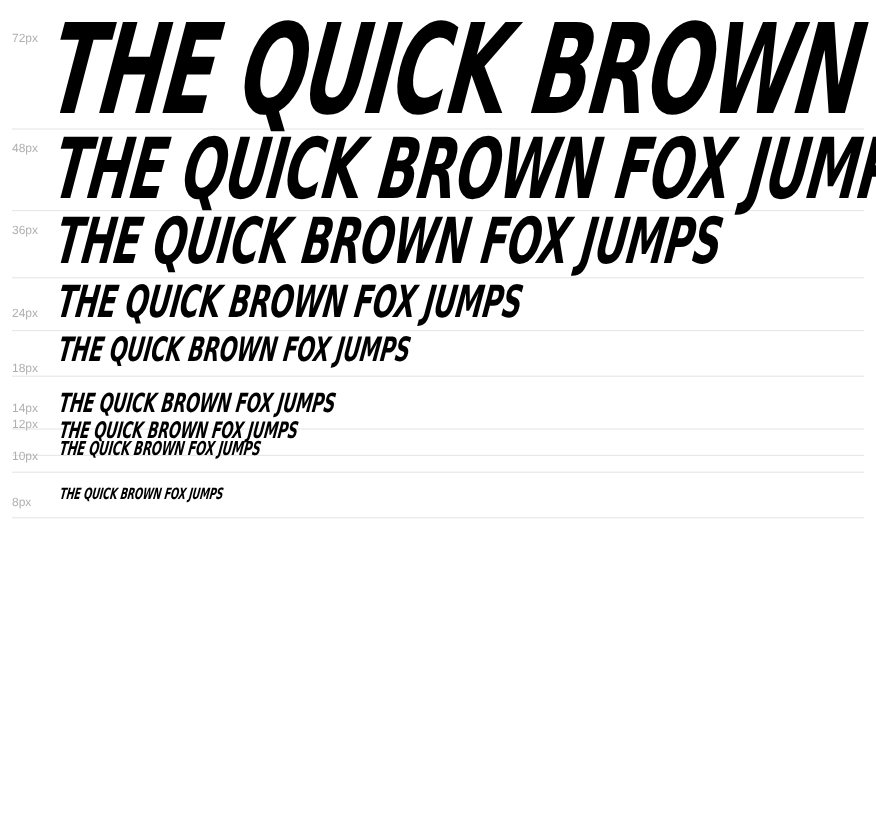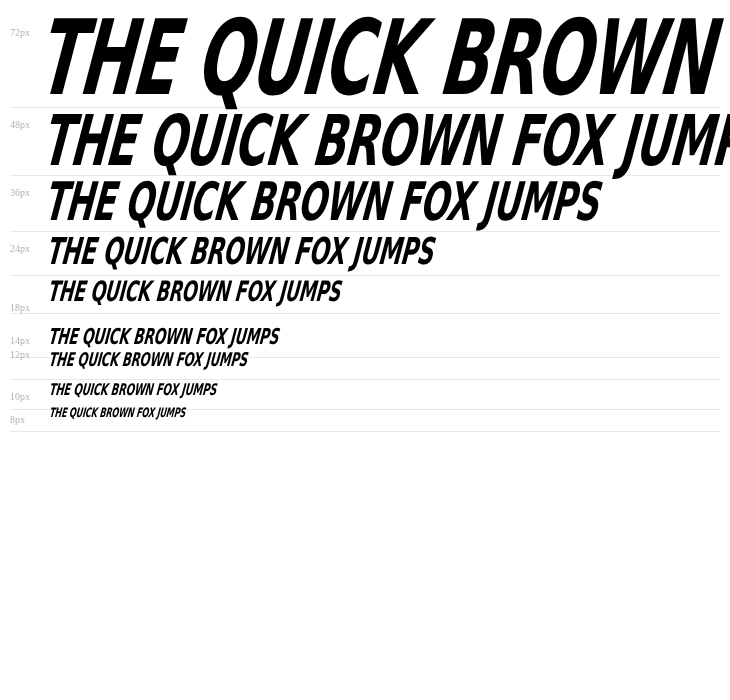--- a/index.html
+++ b/index.html
@@ -4,21 +4,21 @@
   <style>
     html, body { margin:0; padding:0; background:#ffffff; }
     body { width:730px; height:700px; position:relative; overflow:hidden; }
     .row {
       position:absolute; left:10px; width:710px;
       border-bottom:1px solid #e8e8e8;
       overflow:visible;
     }
     .label {
       position:absolute; left:0;
-      font-family:Liberation Serif, serif;
+      font-family:Liberation Sans, sans-serif;
       font-size:10px; color:#b0b0b0;
     }
     .sample {
       position:absolute; left:41px;
       font-family:"DejaVu Sans", sans-serif;
       font-style:italic; font-weight:bold;
       transform:skewX(-8deg) scaleX(0.62);
       transform-origin:left top;
       white-space:nowrap; color:#000;
       letter-spacing:-0.02em;
@@ -39,40 +39,40 @@
     <span class="label" style="top:11px;">48px</span>
     <span class="sample" style="top:-2px; font-size:70px;">THE QUICK BROWN FOX JUMPS</span>
   </div>
 
   <div class="row" style="top:176px; height:55px;">
     <span class="label" style="top:11px;">36px</span>
     <span class="sample" style="top:-1px; font-size:53px;">THE QUICK BROWN FOX JUMPS</span>
   </div>
 
   <div class="row" style="top:232px; height:43px;">
-    <span class="label" style="top:11px;">24px</span>
+    <span class="label" style="top:24px;">24px</span>
     <span class="sample" style="top:1px; font-size:37px;">THE QUICK BROWN FOX JUMPS</span>
   </div>
 
   <div class="row" style="top:276px; height:37px;">
     <span class="label" style="top:11px;margin-top:15px;">18px</span>
     <span class="sample" style="top:2px; font-size:28px;">THE QUICK BROWN FOX JUMPS</span>
   </div>
 
   <div class="row" style="top:324px; height:33px;">
     <span class="label" style="top:11px;">14px</span>
     <span class="sample" style="top:2px; font-size:22px;">THE QUICK BROWN FOX JUMPS</span>
   </div>
 
   <div class="row" style="top:348px; height:31px;">
     <span class="label" style="top:1px;">12px</span>
     <span class="sample" style="top:2px; font-size:19px;">THE QUICK BROWN FOX JUMPS</span>
   </div>
 
-  <div class="row" style="top:380px; height:29px;">
+  <div class="row" style="top:364px; height:29px;">
     <span class="label" style="top:11px;">10px</span>
     <span class="sample" style="top:2px; font-size:16px;">THE QUICK BROWN FOX JUMPS</span>
   </div>
 
   <div class="row" style="top:404px; height:27px;">
     <span class="label" style="top:10px;">8px</span>
     <span class="sample" style="top:2px; font-size:13px;">THE QUICK BROWN FOX JUMPS</span>
   </div>
 
 </div>

